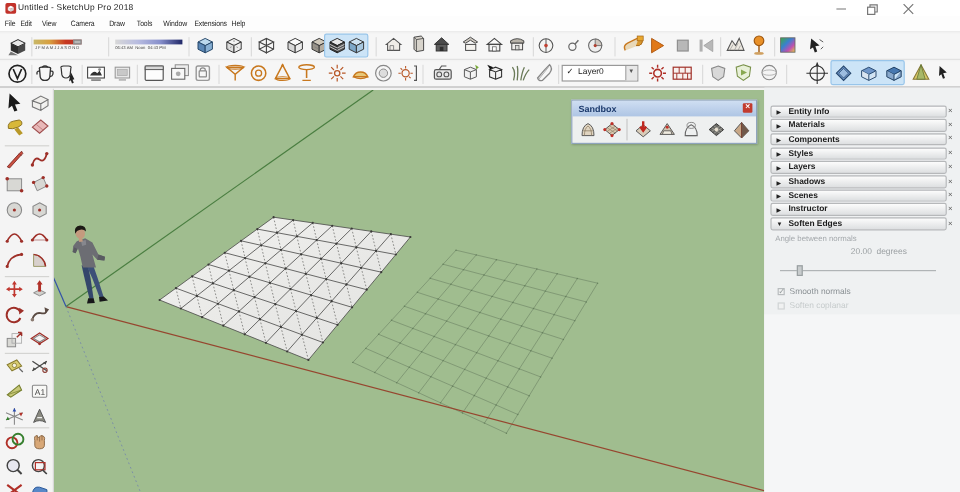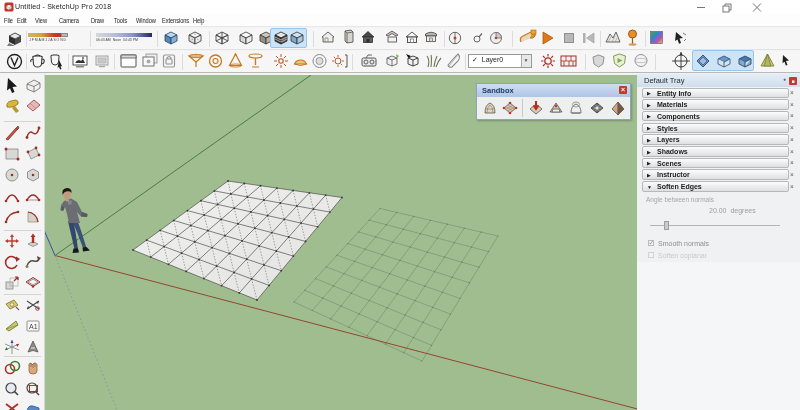--- a/index.html
+++ b/index.html
@@ -697,21 +697,20 @@
         </svg>
         <svg class="ic" style="left:133px;top:3px" width="16" height="17" viewBox="0 0 16 17">
           <path d="M2 9 L8 2 L14 9 L8 15 Z" fill="#c8a888" stroke="#555" stroke-width="0.8"></path>
           <path d="M8 2 L8 15" stroke="#803828" stroke-width="1"></path>
           <path d="M8 2 L14 9 L8 15 Z" fill="#70584a"></path>
         </svg>
         <div class="ic" style="left:45px;top:2px;width:1px;height:18px;background:#c8c8c8"></div>
       </div>
     </div>
     <div id="tray">
-      <div id="traytitle"><span>Default Tray</span><span id="traybtns"><span id="traypin">●</span><span id="trayclose">■</span></span></div>
       <div class="hdr" style="top:14.5px">
         <span class="arr">▶</span>
         <span class="hlbl">Entity Info</span>
       </div>
       <div class="hx" style="top:16.0px">×</div>
       <div class="hdr" style="top:26.2px">
         <span class="arr">▶</span>
         <span class="hlbl">Materials</span>
       </div>
       <div class="hx" style="top:27.7px">×</div>

